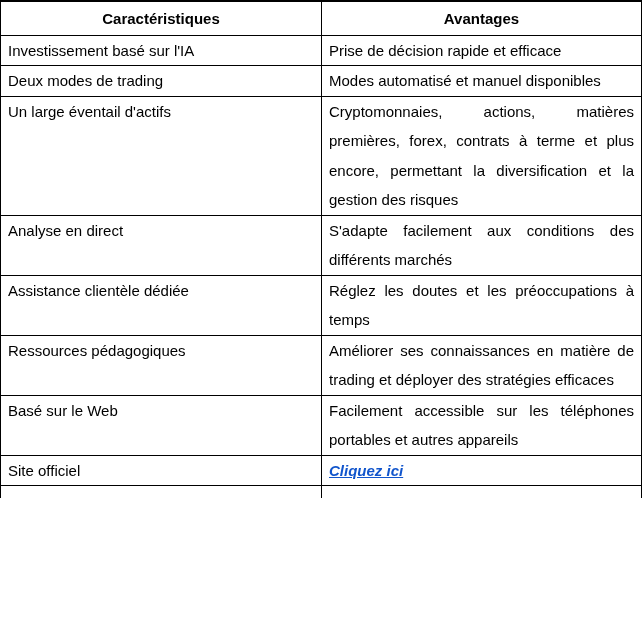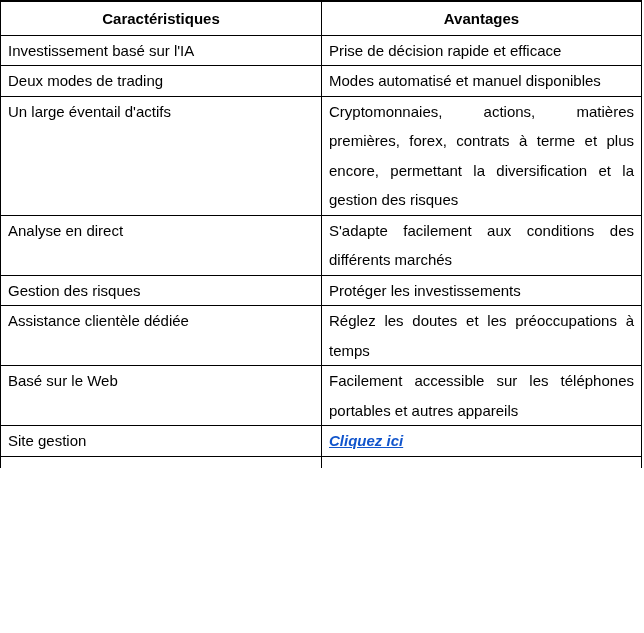--- a/index.html
+++ b/index.html
@@ -86,33 +86,33 @@
   </tr>
         <tr>
     <td class="feature">Un large éventail d'actifs</td>
     <td class="benefit">Cryptomonnaies, actions, matières premières, forex, contrats à terme et plus encore, permettant la diversification et la gestion des risques</td>
   </tr>
         <tr>
     <td class="feature">Analyse en direct</td>
     <td class="benefit">S'adapte facilement aux conditions des différents marchés</td>
   </tr>
         <tr>
-    <td class="feature">Gestion des risques</td>
-    <td class="benefit">Protéger les investissements</td>
+    <td class="feature">Assistance clientèle dédiée</td>
+    <td class="benefit">Réglez les doutes et les préoccupations à temps</td>
   </tr>
         <tr>
-    <td class="feature">Assistance clientèle dédiée</td>
-    <td class="benefit">Réglez les doutes et les préoccupations à temps</td>
+    <td class="feature">Ressources pédagogiques</td>
+    <td class="benefit">Améliorer ses connaissances en matière de trading et déployer des stratégies efficaces</td>
   </tr>
         <tr>
     <td class="feature">Basé sur le Web</td>
     <td class="benefit">Facilement accessible sur les téléphones portables et autres appareils</td>
   </tr>
         <tr>
-    <td class="feature">Site gestion</td>
+    <td class="feature">Site officiel</td>
     <td class="benefit"><a class="link" href="#">Cliquez ici</a></td>
   </tr>
         <tr class="partial-row">
     <td class="feature"></td>
     <td class="benefit"></td>
   </tr>
       </tbody>
   </table>
 </div>
 

